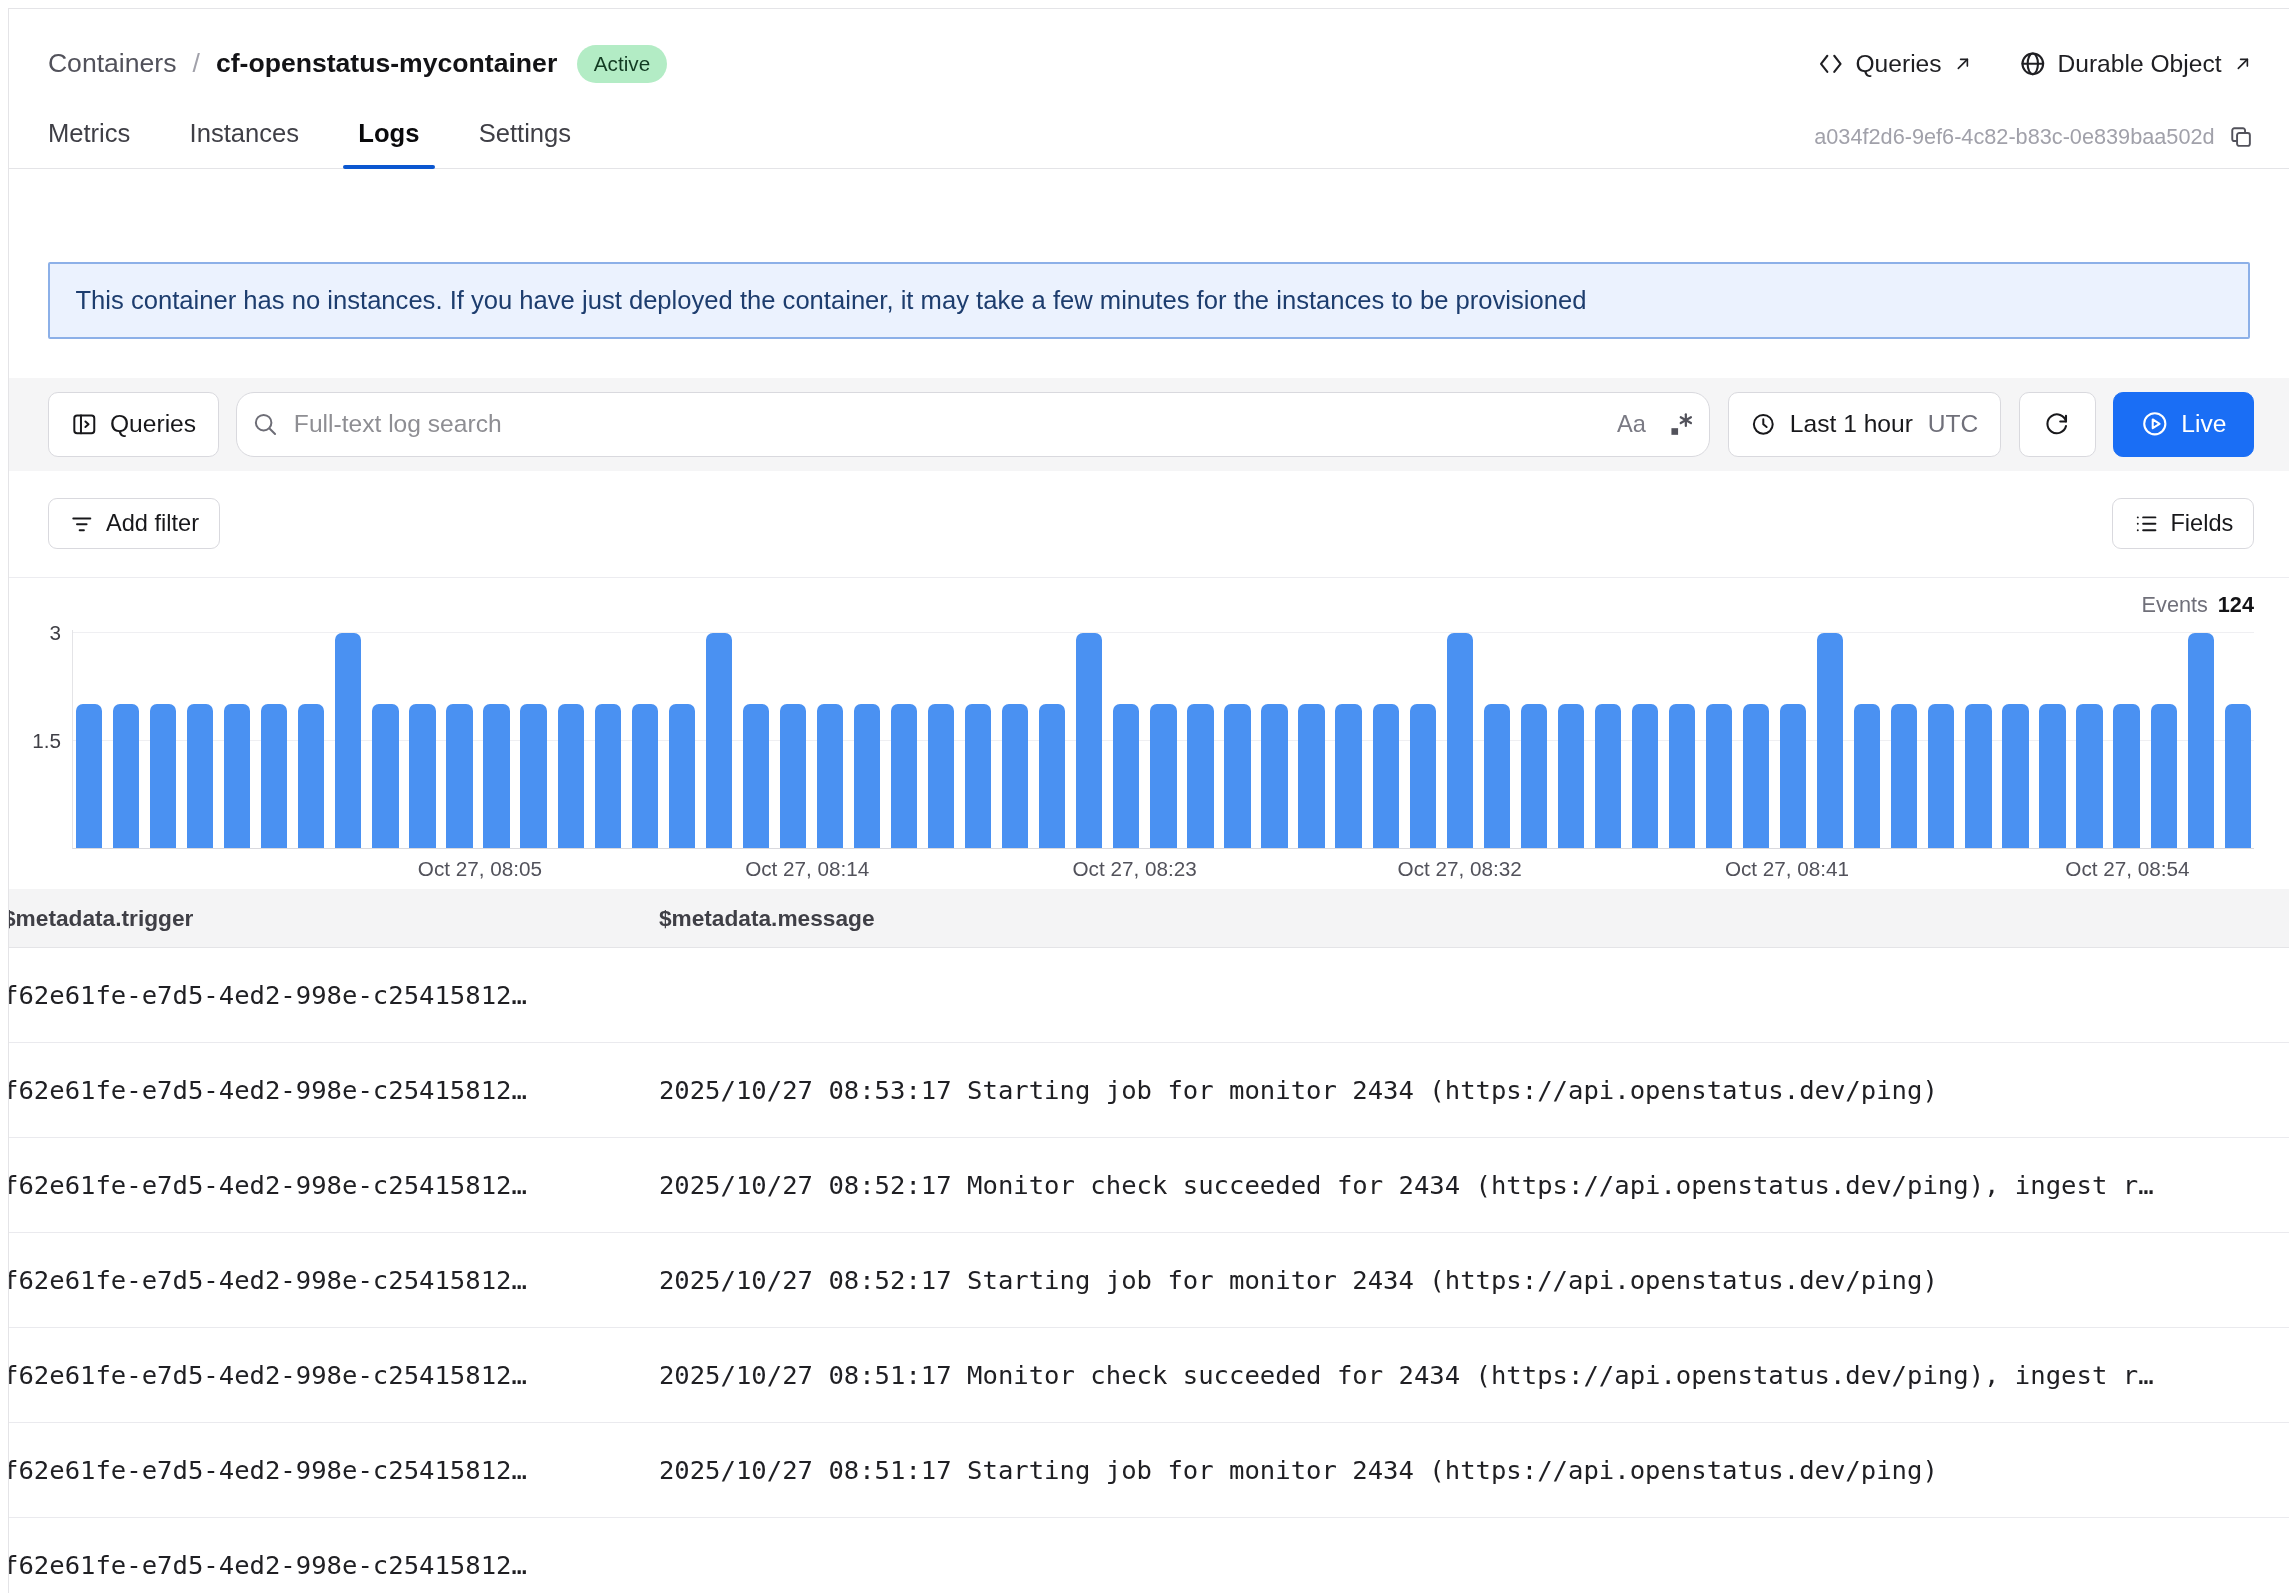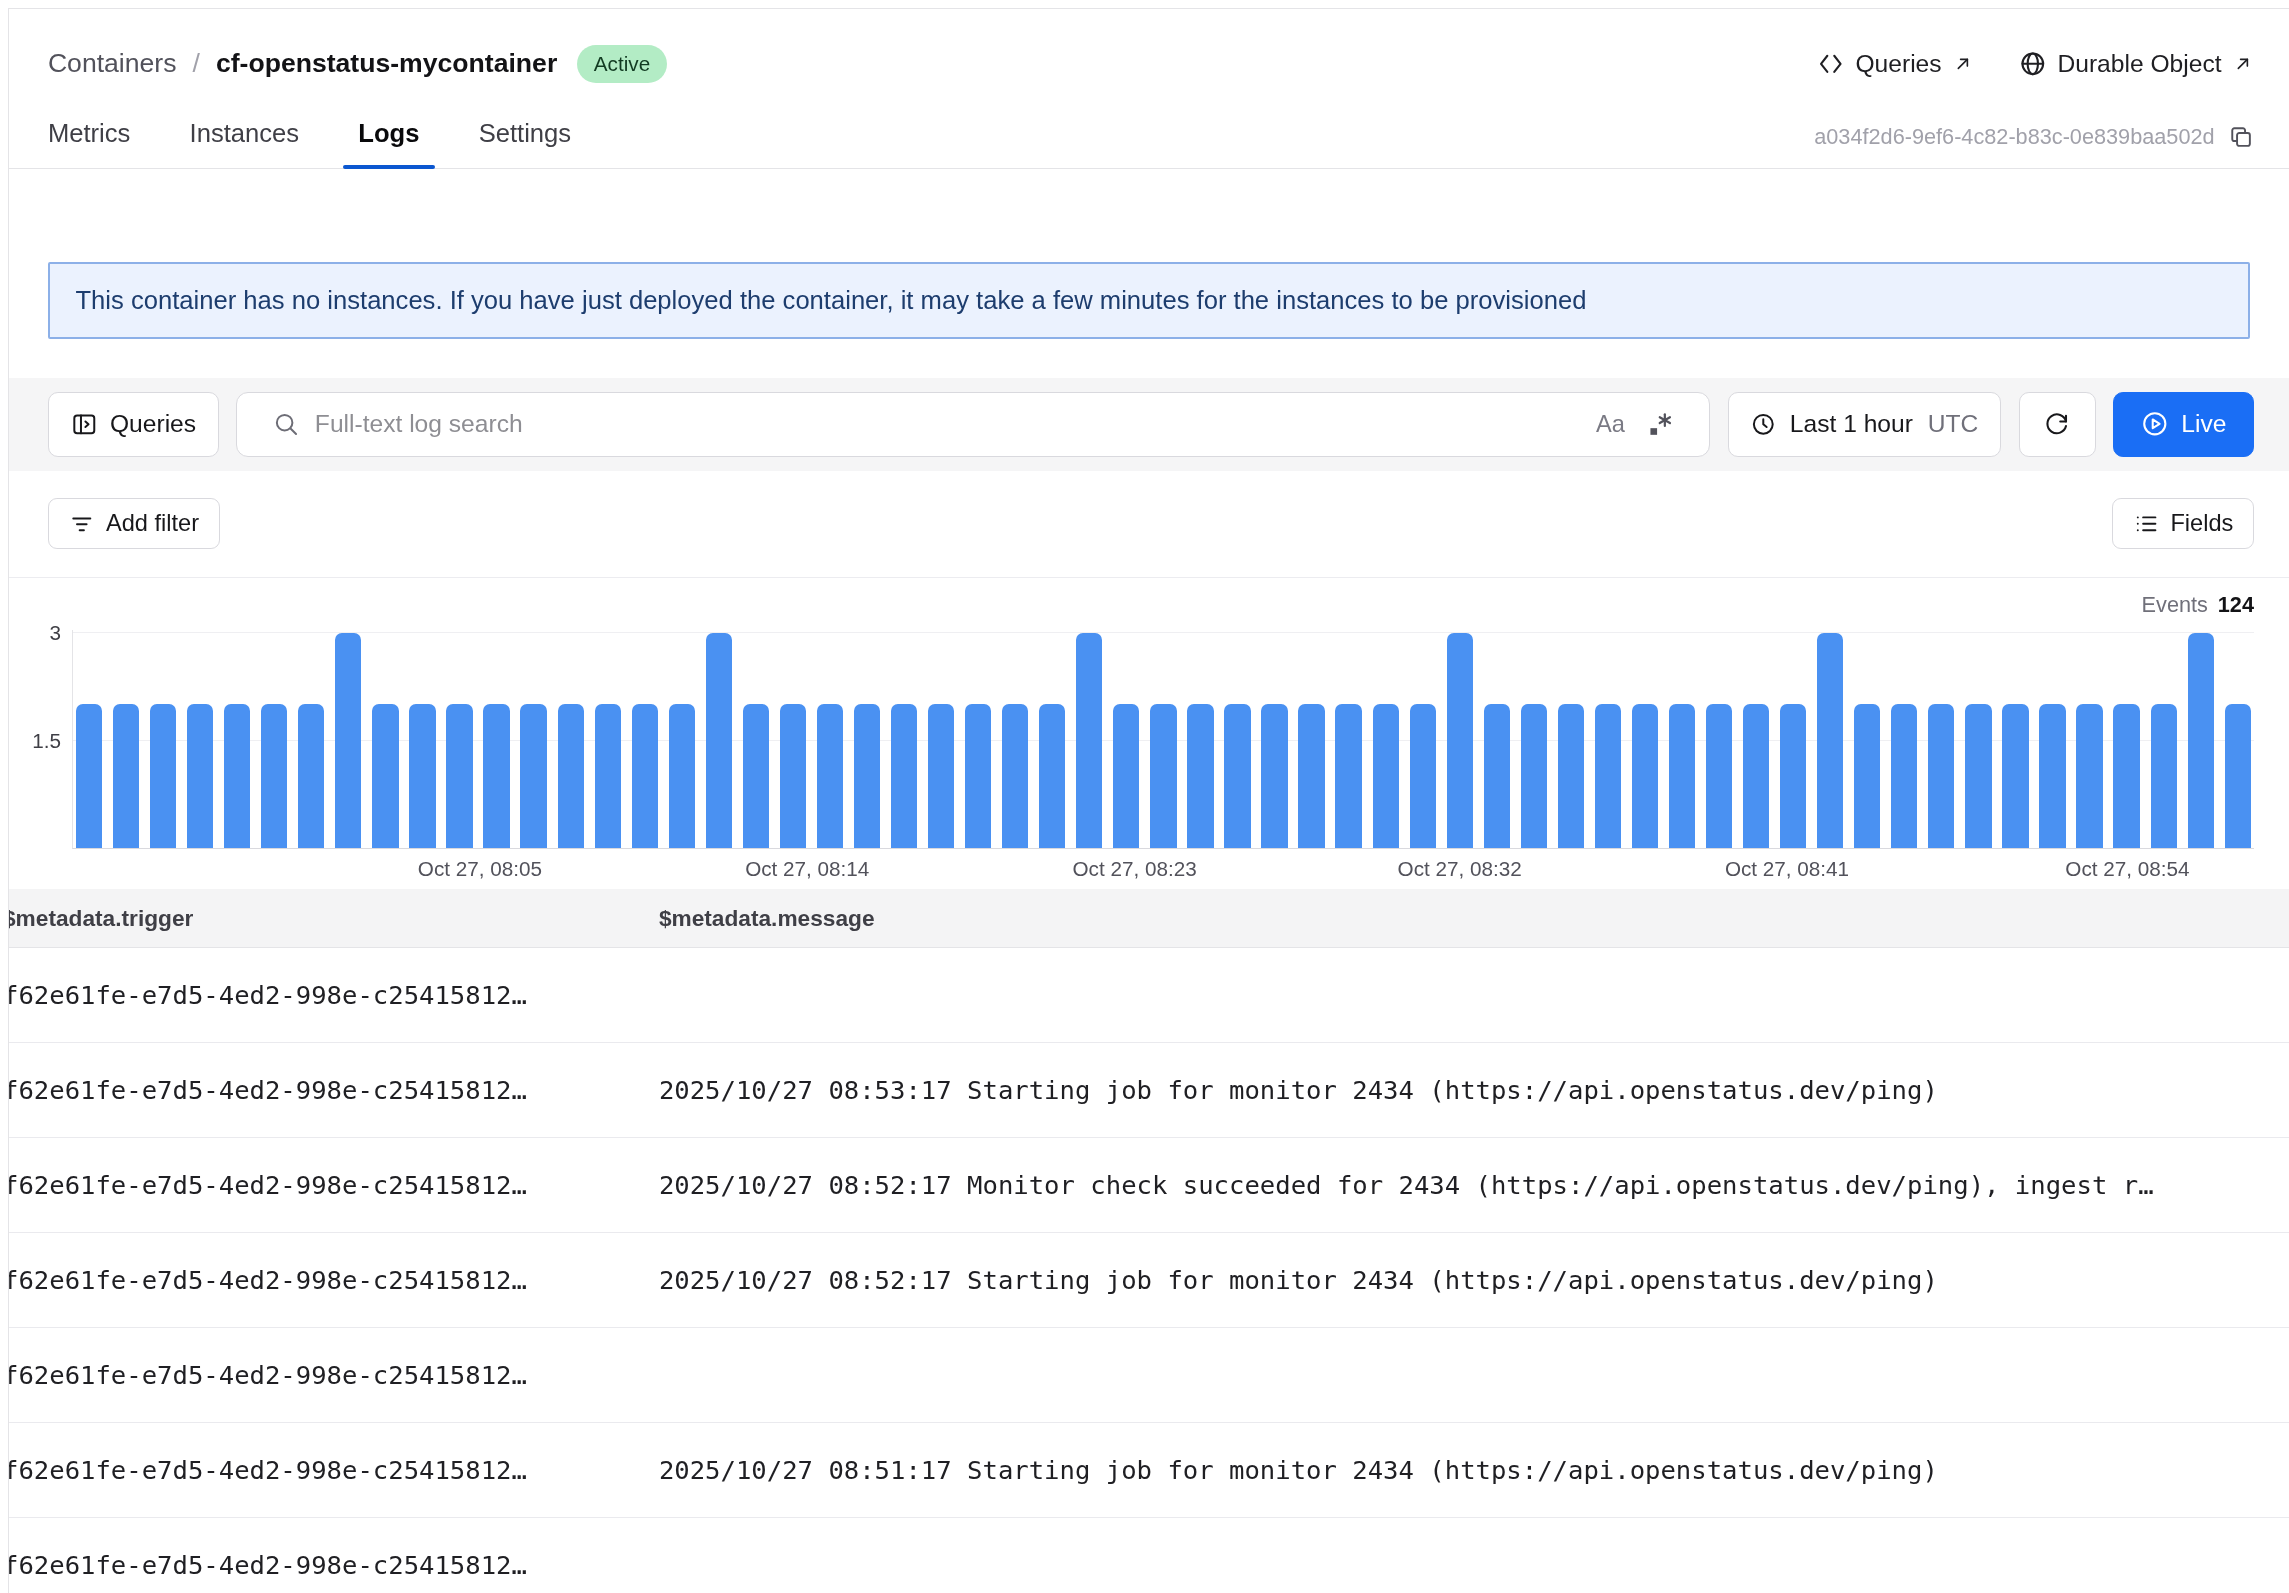--- a/index.html
+++ b/index.html
@@ -41,21 +41,21 @@
     border-radius:2px;height:77px;display:flex;align-items:center;padding:0 25.6px;
     color:var(--banner-text);font-size:25.6px;}
 
   
   .toolbar{margin-top:39px;background:#f5f5f6;height:93px;padding:13.8px 35px 13.8px 39px;
     display:flex;align-items:center;gap:17.7px;}
   .btn{display:flex;align-items:center;gap:12.8px;background:#fff;border:1px solid var(--btn-border);
     border-radius:9.9px;height:65px;padding:0 21.7px;font-size:24.6px;color:#18181b;cursor:pointer;
     font-family:inherit;white-space:nowrap;}
   .search{flex:1;display:flex;align-items:center;gap:14.8px;background:#fff;
-    border:1px solid var(--btn-border);border-radius:12px;height:65px;padding:0 36px;}
+    border:1px solid var(--btn-border);border-radius:18px;height:65px;padding:0 15px;}
   .search input{flex:1;border:none;outline:none;font-size:24.6px;background:transparent;
     color:#18181b;font-family:inherit;}
   .search input::placeholder{color:#8e8e93;}
   .search-tools{display:flex;align-items:center;gap:21.7px;color:#6d6d76;}
   .aa{font-size:23.6px;color:#7a7a84;cursor:pointer;}
   .regex-ic{cursor:pointer;display:flex;}
   .utc{color:#70707a;margin-left:2px;}
   .icon-btn{width:77px;justify-content:center;padding:0;}
   .live-btn{background:var(--live);border:1px solid var(--live);color:#fff;padding:0 26.6px;gap:12.8px;}
 
@@ -328,20 +328,21 @@
     <div class="col-message">2025/10/27 08:52:17 Monitor check succeeded for 2434 (https://api.openstatus.dev/ping), ingest r…</div>
   </div>
 
   <div class="trow">
     <div class="col-trigger">f62e61fe-e7d5-4ed2-998e-c25415812…</div>
     <div class="col-message">2025/10/27 08:52:17 Starting job for monitor 2434 (https://api.openstatus.dev/ping)</div>
   </div>
 
   <div class="trow">
     <div class="col-trigger">f62e61fe-e7d5-4ed2-998e-c25415812…</div>
+    <div class="col-message">2025/10/27 08:51:17 Monitor check succeeded for 2434 (https://api.openstatus.dev/ping), ingest r…</div>
   </div>
 
   <div class="trow">
     <div class="col-trigger">f62e61fe-e7d5-4ed2-998e-c25415812…</div>
     <div class="col-message">2025/10/27 08:51:17 Starting job for monitor 2434 (https://api.openstatus.dev/ping)</div>
   </div>
 
   <div class="trow">
     <div class="col-trigger">f62e61fe-e7d5-4ed2-998e-c25415812…</div>
   </div>

